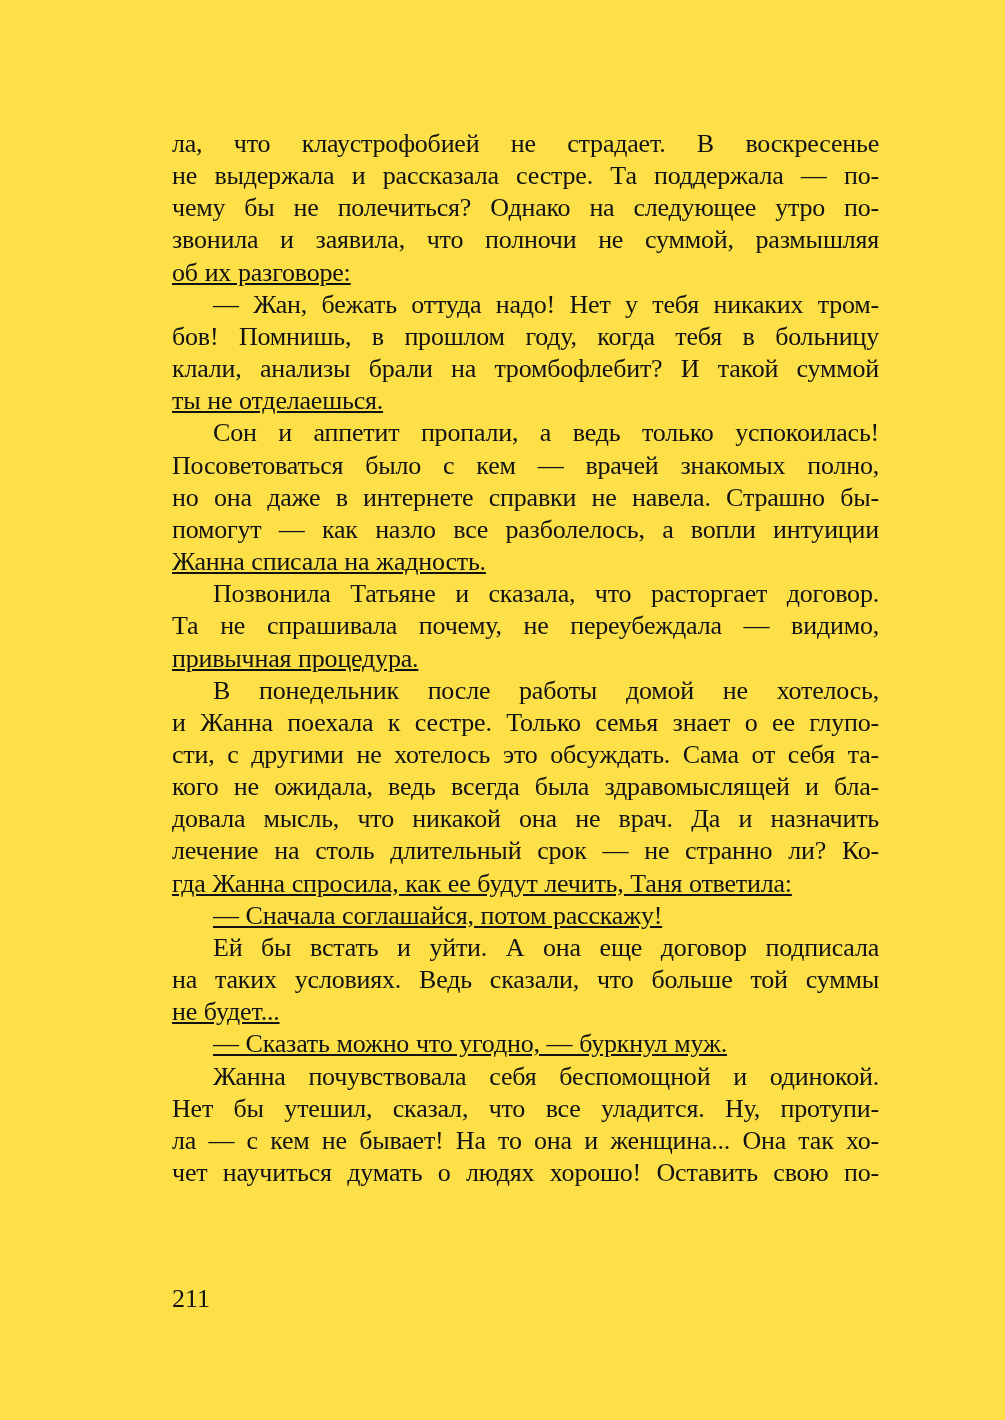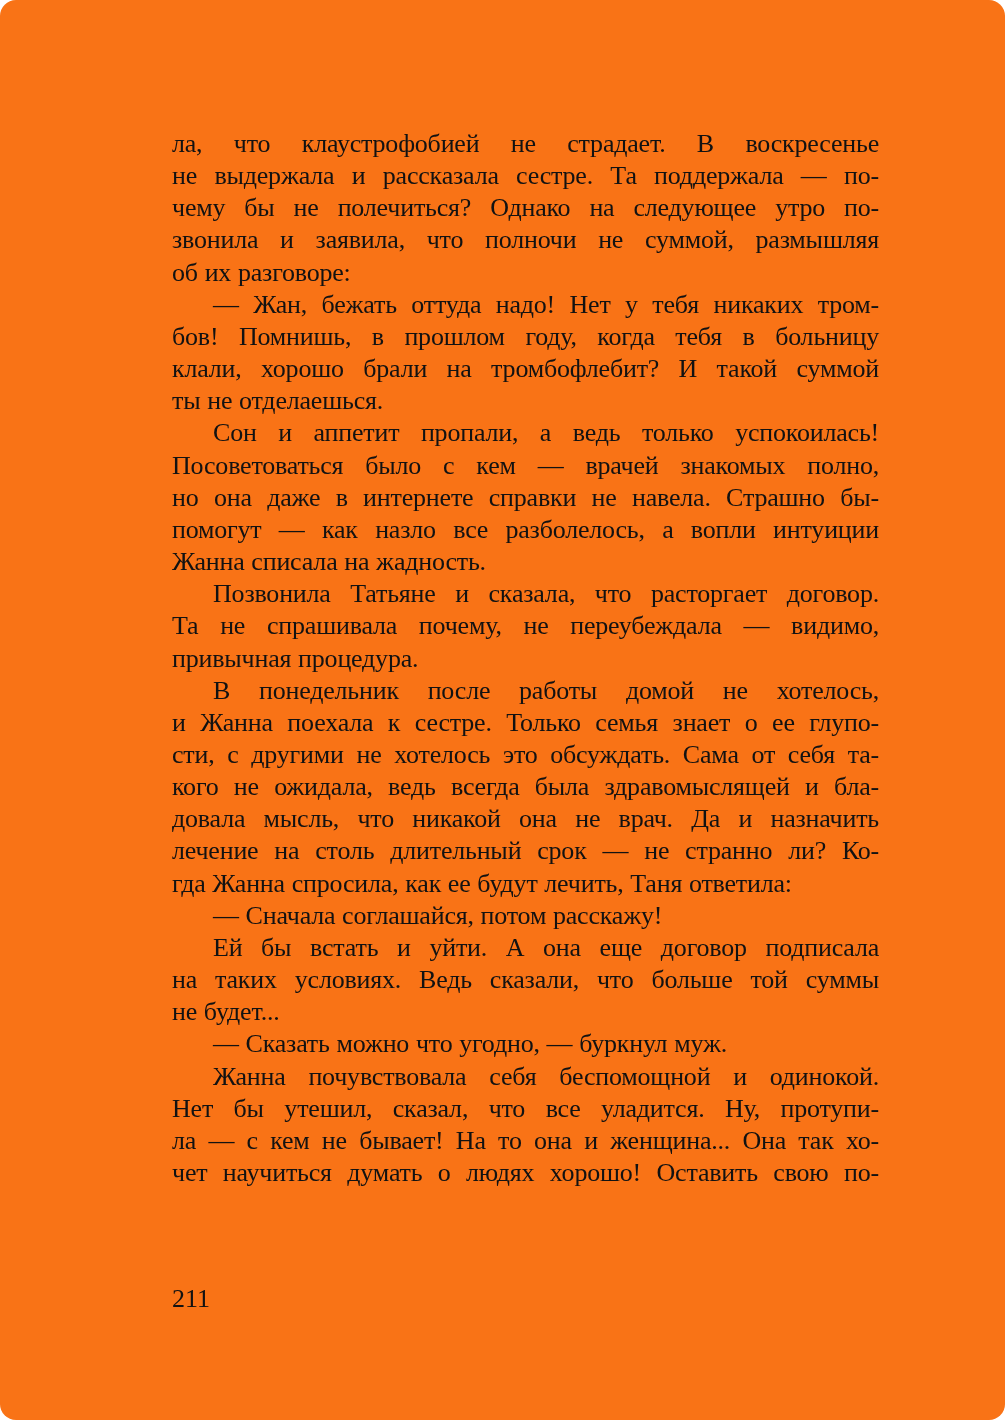--- a/index.html
+++ b/index.html
@@ -37,49 +37,50 @@
     word-spacing: 0.5px;
   }
   .line.j {
     text-align: justify;
     text-align-last: justify;
     text-justify: inter-word;
   }
   .line.l {
     text-align: right;
     text-align-last: left;
+    text-decoration: underline;
   }
   .line.ind {
     text-indent: 41px;
   }
   .page-number {
     position: absolute;
     left: 172px;
     top: 1283px;
     width: 707px;
     font-size: 26px;
     line-height: 32px;
   }
 </style>
 </head>
 <body>
 
-<div class="page" style="background: #f97316; color: rgb(18, 18, 18); border-radius: 16px;">
+<div class="page" style="background: #fde047; color: rgb(18, 18, 18);">
   <div class="text-block" id="text-block">
       <div class="paragraph">
         <div class="line j">ла, что клаустрофобией не страдает. В воскресенье</div>
         <div class="line j">не выдержала и рассказала сестре. Та поддержала — по-</div>
         <div class="line j">чему бы не полечиться? Однако на следующее утро по-</div>
         <div class="line j">звонила и заявила, что полночи не суммой, размышляя</div>
         <div class="line l">об их разговоре:</div>
       </div>
       <div class="paragraph">
         <div class="line j ind">— Жан, бежать оттуда надо! Нет у тебя никаких тром-</div>
         <div class="line j">бов! Помнишь, в прошлом году, когда тебя в больницу</div>
-        <div class="line j">клали, хорошо брали на тромбофлебит? И такой суммой</div>
+        <div class="line j">клали, анализы брали на тромбофлебит? И такой суммой</div>
         <div class="line l">ты не отделаешься.</div>
       </div>
       <div class="paragraph">
         <div class="line j ind">Сон и аппетит пропали, а ведь только успокоилась!</div>
         <div class="line j">Посоветоваться было с кем — врачей знакомых полно,</div>
         <div class="line j">но она даже в интернете справки не навела. Страшно бы-</div>
         <div class="line j">помогут — как назло все разболелось, а вопли интуиции</div>
         <div class="line l">Жанна списала на жадность.</div>
       </div>
       <div class="paragraph">

